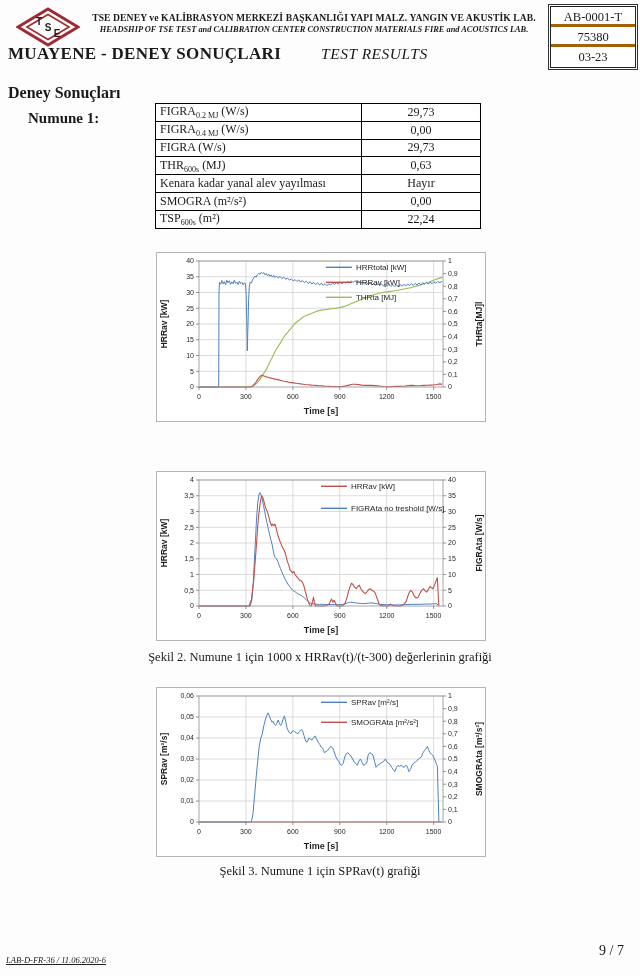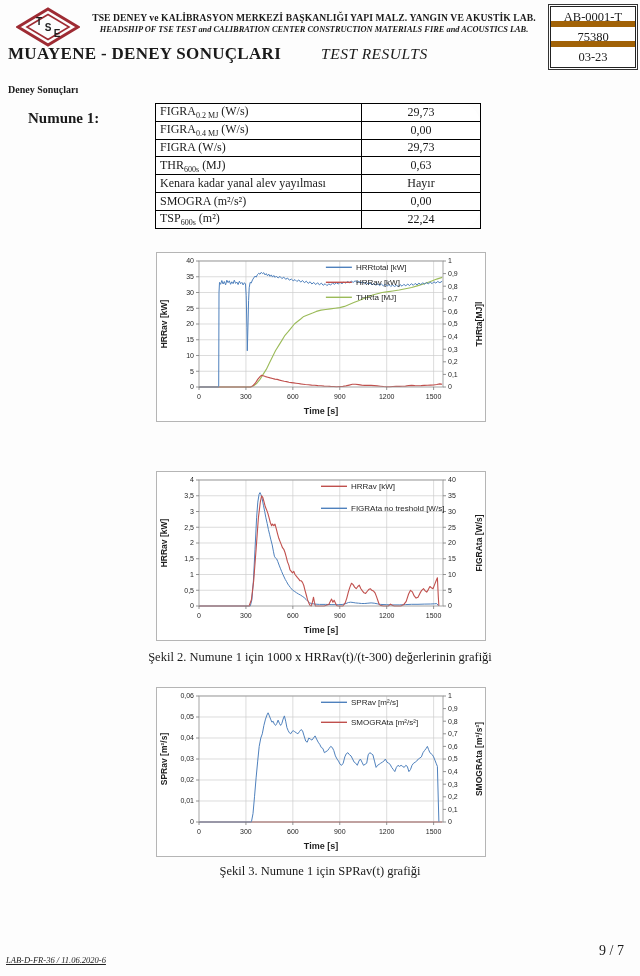--- a/index.html
+++ b/index.html
@@ -8,28 +8,28 @@
           font-family:"Liberation Serif", serif; color:#1a1a1a; overflow:hidden; }
 
   
   .logo-wrap { position:absolute; left:16px; top:7px; width:64px; height:40px; }
   .org { position:absolute; left:88px; top:11px; width:452px; text-align:center; }
   .org-line1 { font-weight:700; font-size:9.6px; line-height:1.4; letter-spacing:.1px; }
   .org-line2 { font-weight:700; font-style:italic; font-size:8.4px; line-height:1.5; }
   .doc-box { position:absolute; left:550px; top:6px; width:86px; background:#fff;
              border:1px solid #222; outline:1px solid #333; outline-offset:1px; }
   .doc-box .cell { height:20px; line-height:20px; text-align:center; font-size:12.5px;
-                   border-bottom:6px solid #a16207; }
+                   border-bottom:3px solid #a16207; }
   .doc-box .cell:last-child { border-bottom:none; }
   .title-row { position:absolute; left:8px; top:44px; white-space:nowrap; }
   .title-tr { font-weight:700; font-size:17px; letter-spacing:.3px; }
   .title-en { font-style:italic; font-size:15.5px; margin-left:36px; letter-spacing:.5px; }
 
   
-  .section-title { position:absolute; left:8px; top:84px; font-weight:700; font-size:10px; }
+  .section-title { position:absolute; left:8px; top:84px; font-weight:700; font-size:16px; }
   .sample-label  { position:absolute; left:28px; top:110px; font-weight:700; font-size:15px; }
 
   table.results { position:absolute; left:155px; top:103px; border-collapse:collapse; background:#fff;border-radius:23px; }
   .results td { border:1px solid #000; font-size:12px; height:17.8px; padding:0 4px; }
   .results td.lbl { width:206px; }
   .results td.val { width:119px; text-align:center; }
   .results sub { font-size:8px; }
 
   
   .figure { position:absolute; left:156px; width:330px; height:170px;

